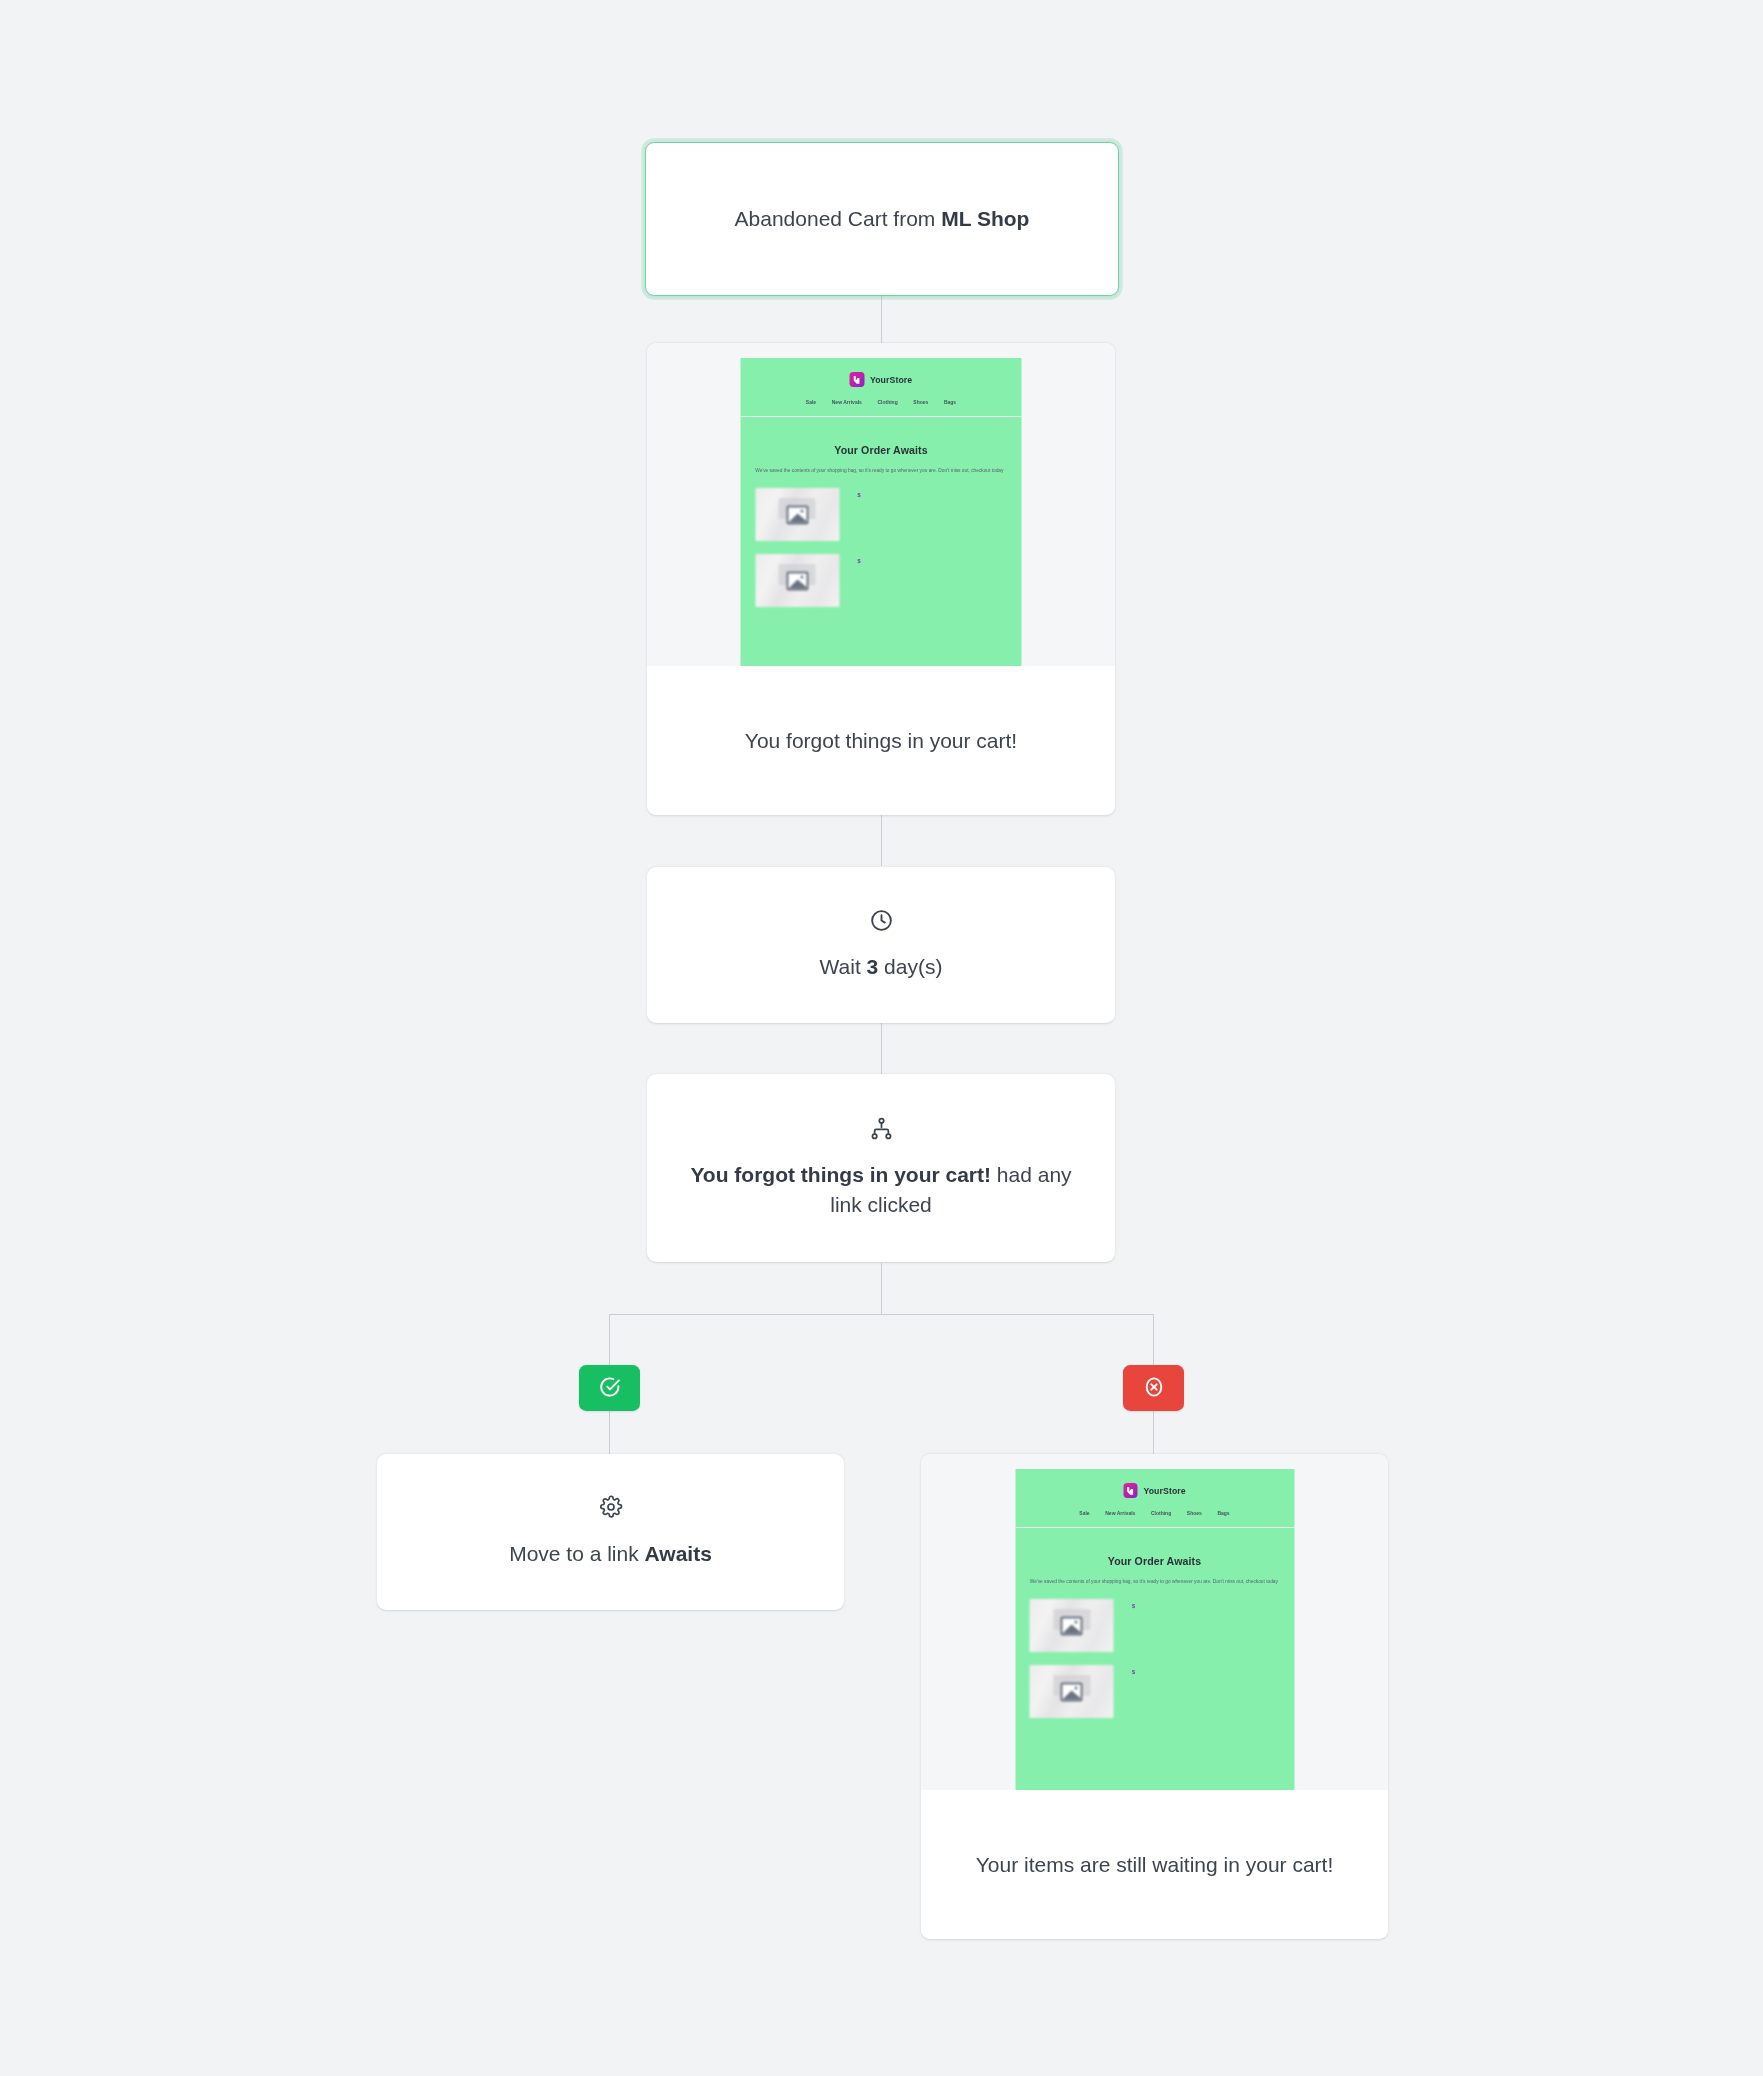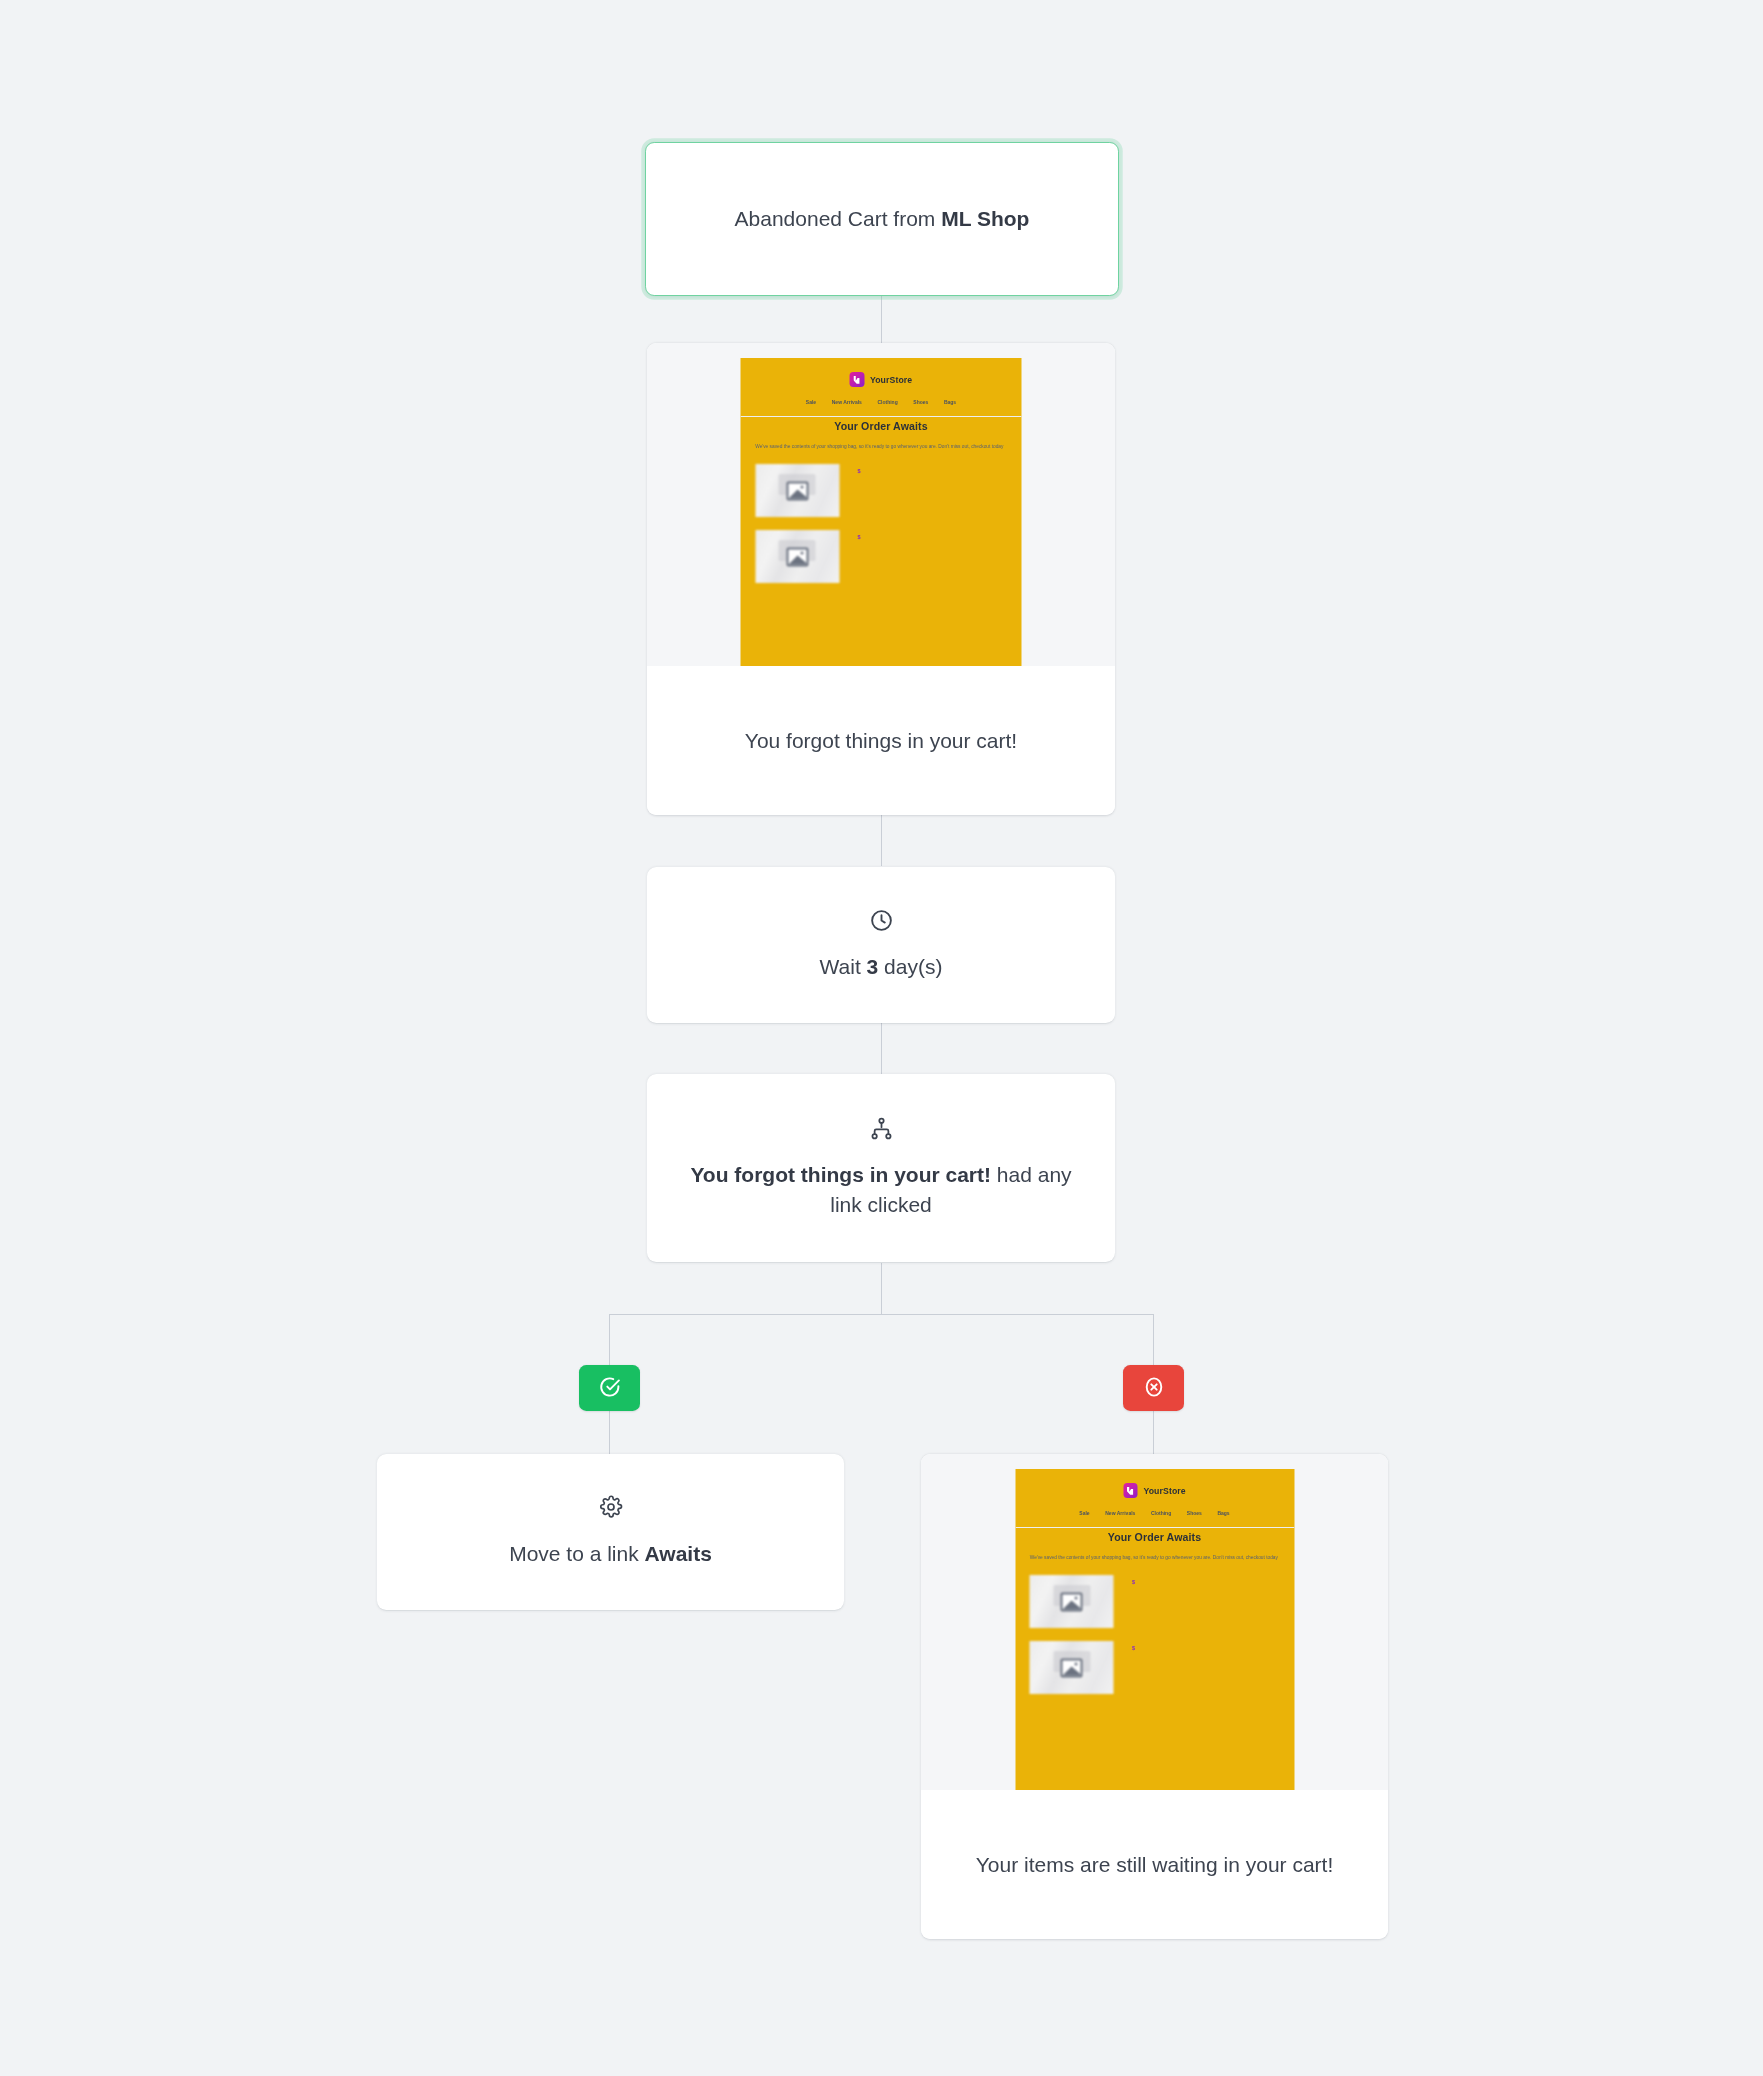--- a/index.html
+++ b/index.html
@@ -59,21 +59,21 @@
     box-shadow: 0 0.9px 2.8px rgba(30,40,60,.10), 0 0.9px 1.8px rgba(30,40,60,.05);
     overflow: hidden;
   }
   .email-preview {
     position: relative;
     background: #f5f6f8;
     overflow: hidden;
   }
   .email-sheet {
     position: absolute;
-    background: #eab308;
+    background: #86efac;
     left: 50%;
     transform: translateX(-50%);
     top: 14.7px;
     overflow: hidden;
   }
   .es-logo-row {
     display: flex;
     align-items: center;
     justify-content: center;
     gap: 5.5px;
@@ -112,21 +112,21 @@
     color: #4a5160;
     font-weight: 600;
     white-space: nowrap;
     filter: blur(0.2px);
   }
   .es-title {
     text-align: center;
     font-size: 10.6px;
     font-weight: 700;
     color: #2b303a;
-    margin-top: 3px;
+    margin-top: 27px;
     letter-spacing: 0.1px;
   }
   .es-body {
     font-size: 4.8px;
     line-height: 8.3px;
     color: #5b6270;
     margin: 11px 14.7px 0;
     filter: blur(0.2px);
   }
   .es-product {

